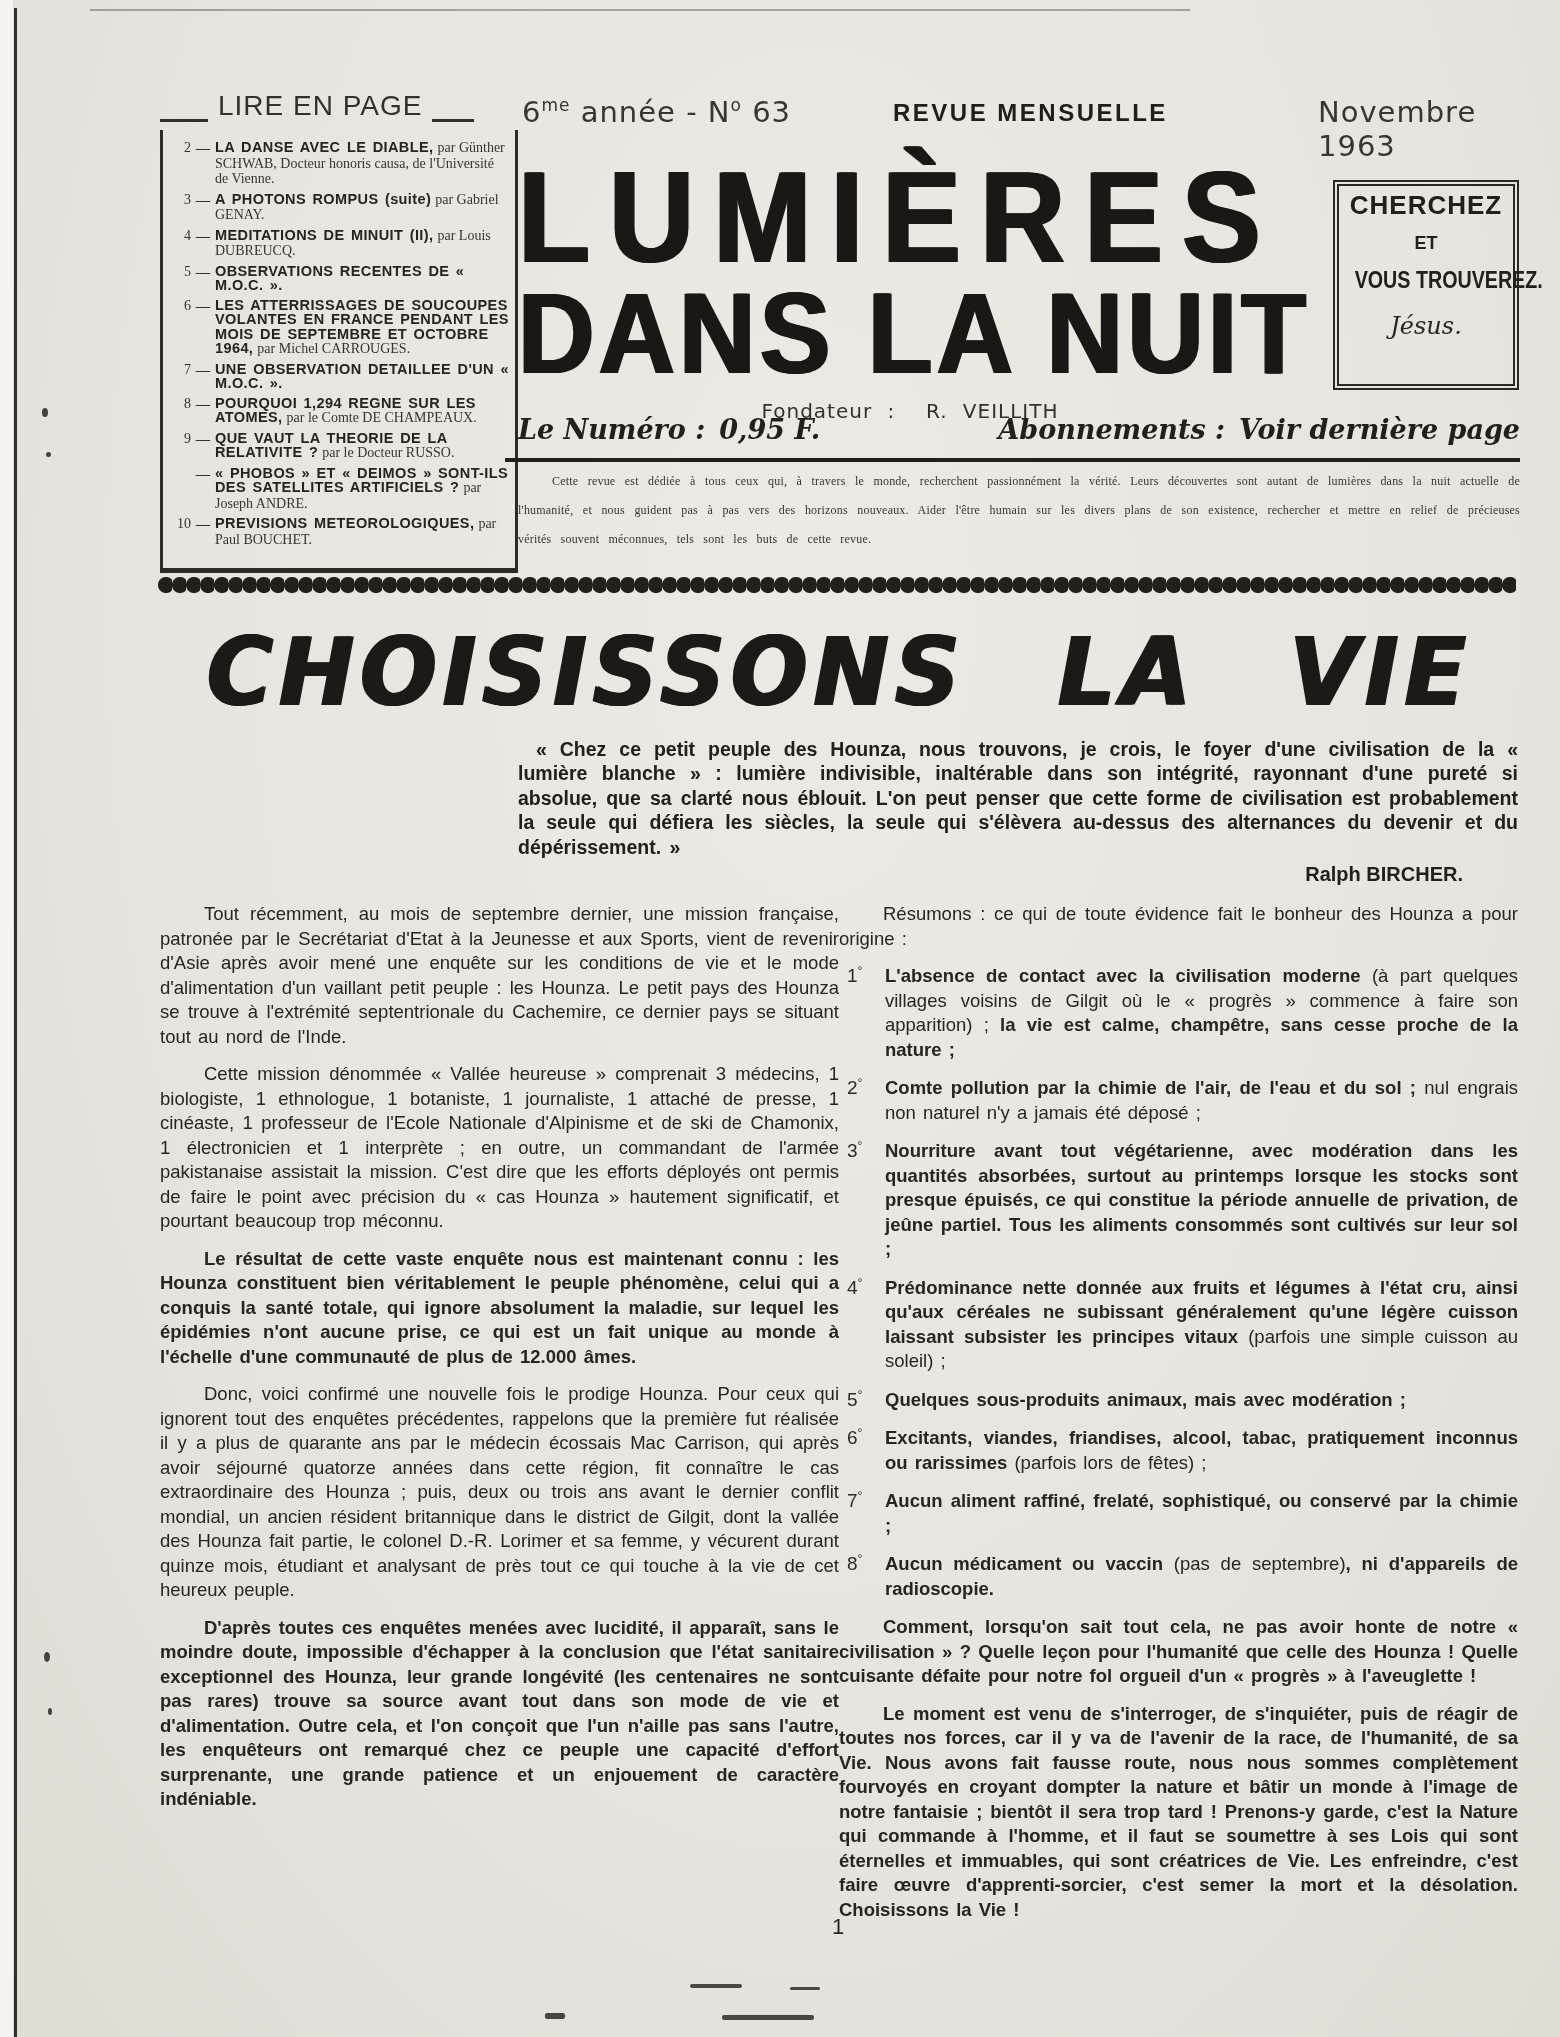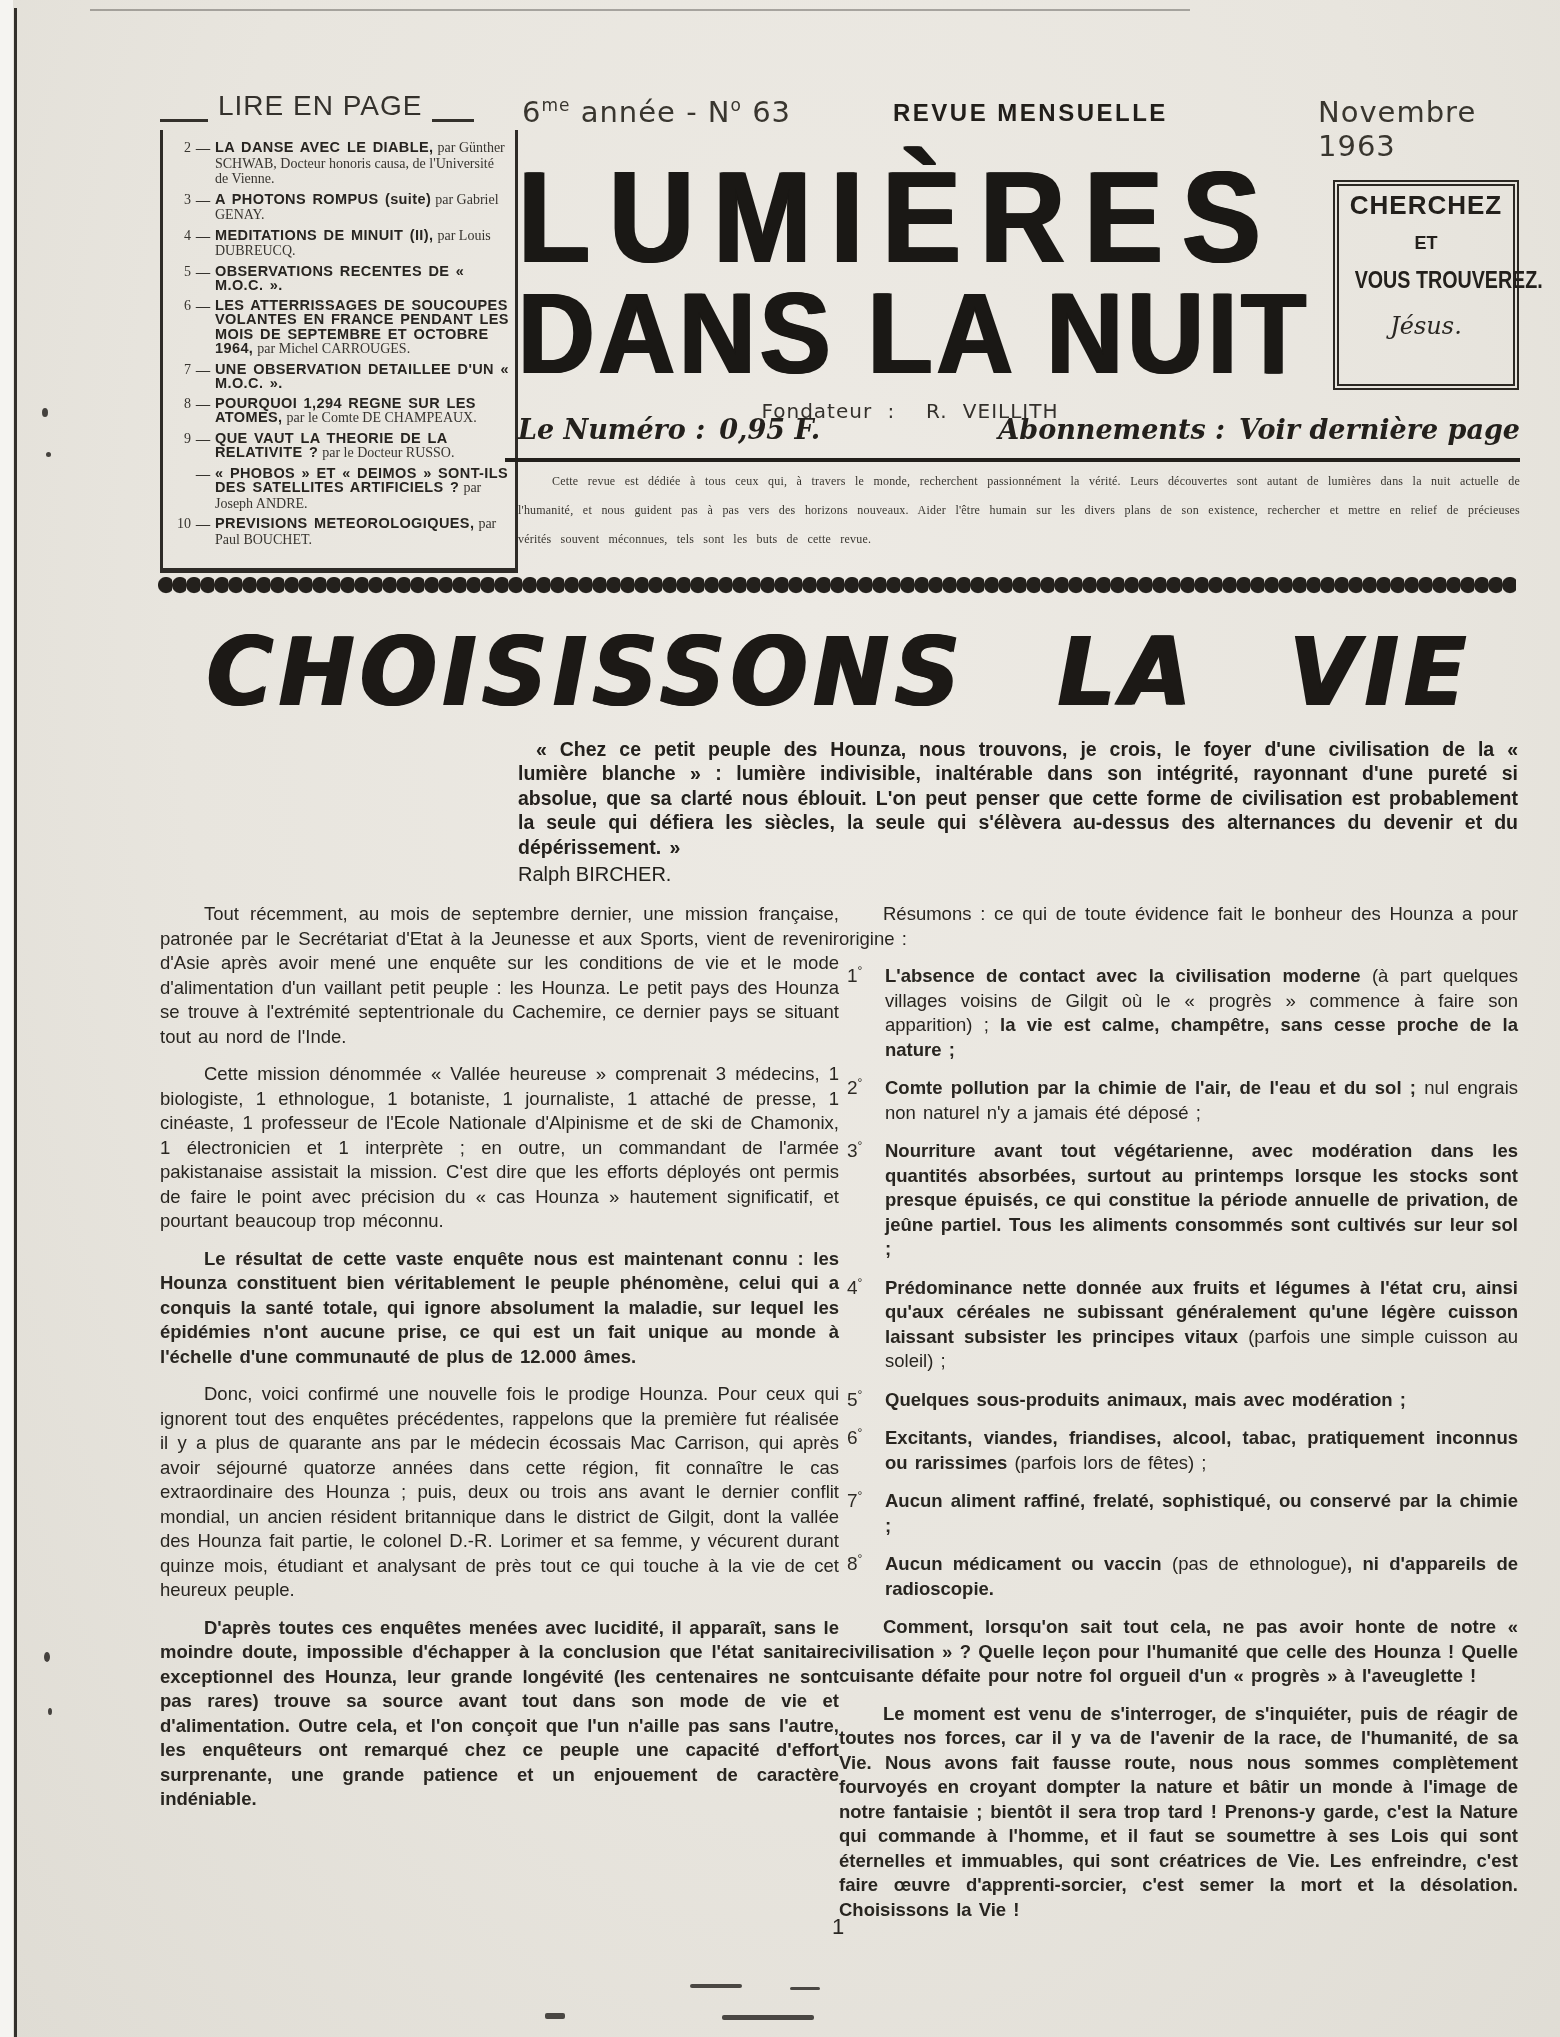--- a/index.html
+++ b/index.html
@@ -57,21 +57,21 @@
   .scallop{position:absolute;left:158px;top:577px;width:1358px;height:17px;
            background-image:radial-gradient(circle at 8px 8px,#23201c 0 7.5px,rgba(0,0,0,0) 8.6px);
            background-size:14px 17px;background-repeat:repeat-x;}
 
   
   .article{position:absolute;left:160px;top:626px;width:1358px;}
   .headline{text-align:center;font-family:"DejaVu Sans",sans-serif;font-style:italic;font-weight:900;font-size:90px;line-height:1.05;
             letter-spacing:6px;word-spacing:55px;color:#1c1916;transform:scaleY(1.04);
             text-shadow:2px 0 currentColor,-1px 0 currentColor;margin:0;}
   .quote{margin:16px 0 0 358px;width:1000px;font-weight:700;font-size:19.5px;line-height:24.5px;text-align:justify;text-indent:18px;color:#23201c;word-spacing:3px;}
-  .attr{margin:4px 0 0 358px;width:1000px;padding-right:55px;box-sizing:border-box;font-weight:400;font-size:20px;color:#23201c;}
+  .attr{margin:4px 0 0 358px;width:1000px;text-align:right;padding-right:55px;box-sizing:border-box;font-weight:700;font-size:20px;color:#23201c;}
   .cols{display:flex;margin-top:16px;}
   .col{flex:1;min-width:0;}
   .para{margin:0 0 13px;font-size:18.5px;line-height:24.5px;text-align:justify;text-indent:44px;color:#282520;word-spacing:2px;}
   .b{font-weight:700;}
   .witem{display:flex;margin:0 0 14px;}
   .wnum{flex:none;width:46px;padding-left:8px;box-sizing:border-box;font-size:19px;color:#2d2a25;}
   .wnum sup{font-size:12px;}
   .wtext{flex:1;font-size:18.5px;line-height:24.5px;text-align:justify;color:#282520;word-spacing:2px;}
 
   .page-number{position:absolute;left:832px;top:1914px;font-size:22px;color:#2a2723;}
@@ -218,21 +218,21 @@
             <div class="witem">
               <span class="wnum">6<sup>°</sup></span>
               <span class="wtext"><span class="b">Excitants, viandes, friandises, alcool, tabac, pratiquement inconnus ou rarissimes </span><span>(parfois lors de fêtes) ;</span></span>
             </div>
             <div class="witem">
               <span class="wnum">7<sup>°</sup></span>
               <span class="wtext"><span class="b">Aucun aliment raffiné, frelaté, sophistiqué, ou conservé par la chimie ;</span></span>
             </div>
             <div class="witem">
               <span class="wnum">8<sup>°</sup></span>
-              <span class="wtext"><span class="b">Aucun médicament ou vaccin </span><span>(pas de ethnologue)</span><span class="b">, ni d'appareils de radioscopie.</span></span>
+              <span class="wtext"><span class="b">Aucun médicament ou vaccin </span><span>(pas de septembre)</span><span class="b">, ni d'appareils de radioscopie.</span></span>
             </div>
           </div>
       <p class="para b">Comment, lorsqu'on sait tout cela, ne pas avoir honte de notre « civilisation » ? Quelle leçon pour l'humanité que celle des Hounza ! Quelle cuisante défaite pour notre fol orgueil d'un « progrès » à l'aveuglette !</p>
           <p class="para b">Le moment est venu de s'interroger, de s'inquiéter, puis de réagir de toutes nos forces, car il y va de l'avenir de la race, de l'humanité, de sa Vie. Nous avons fait fausse route, nous nous sommes complètement fourvoyés en croyant dompter la nature et bâtir un monde à l'image de notre fantaisie ; bientôt il sera trop tard ! Prenons-y garde, c'est la Nature qui commande à l'homme, et il faut se soumettre à ses Lois qui sont éternelles et immuables, qui sont créatrices de Vie. Les enfreindre, c'est faire œuvre d'apprenti-sorcier, c'est semer la mort et la désolation. Choisissons la Vie !</p>
         </div>
     </div>
   </div>
 
   <div class="page-number">1</div>
 </div>

